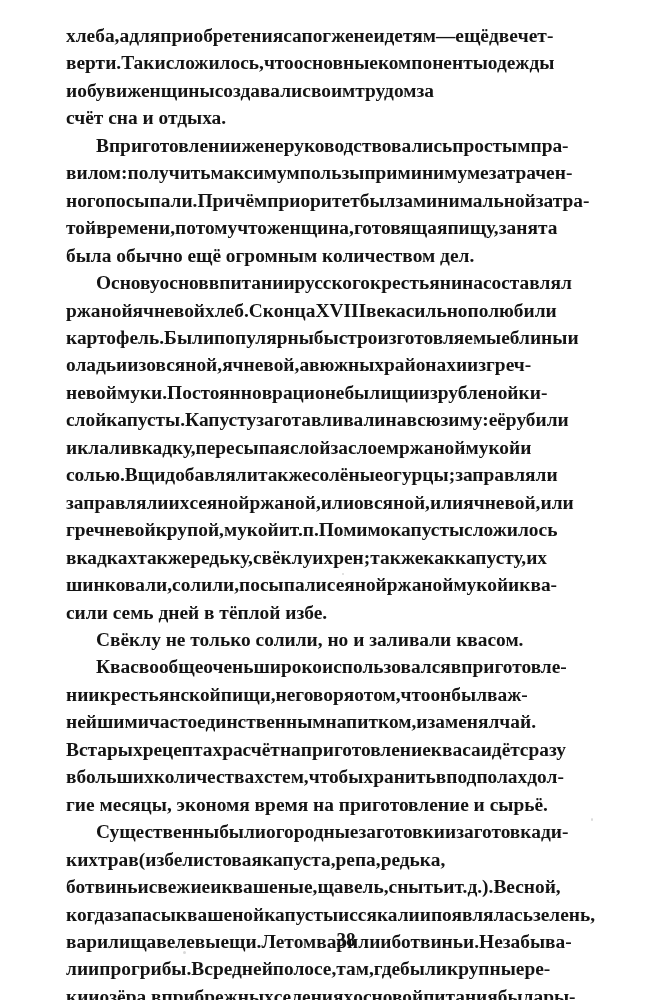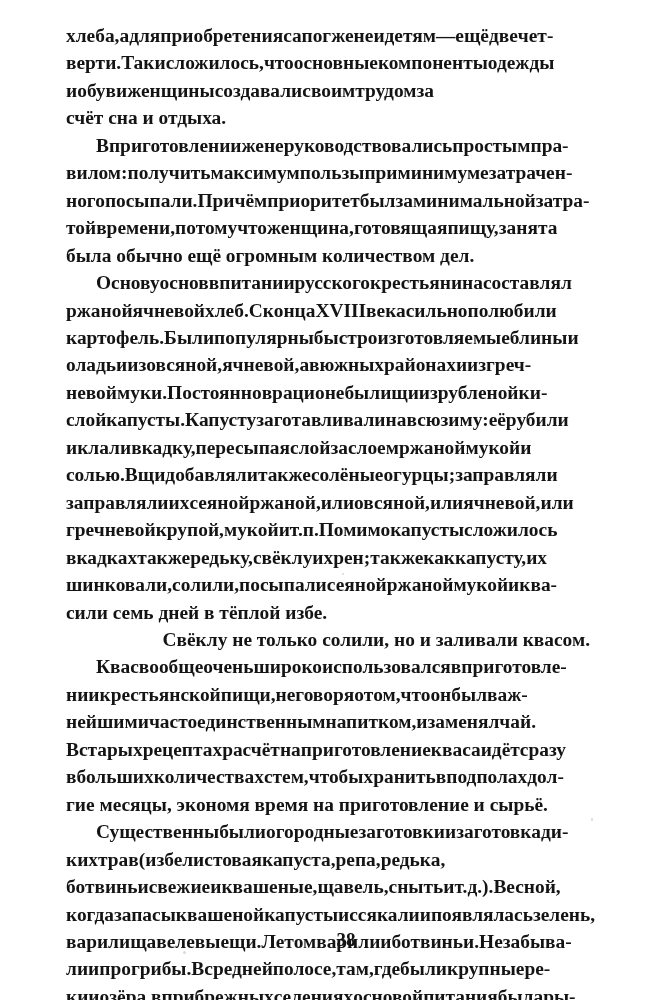--- a/index.html
+++ b/index.html
@@ -64,21 +64,20 @@
     width: auto;
   }
 
   
   .line.indent {
     padding-left: 30px;
     width: 494px;
   }
   .line.indent.last {
     width: auto;
-    text-align: right;
   }
 
   #folio {
     position: absolute;
     top: 928px;
     left: 0;
     width: 656px;
     text-align: center;
     font-size: 19px;
     line-height: 24px;

